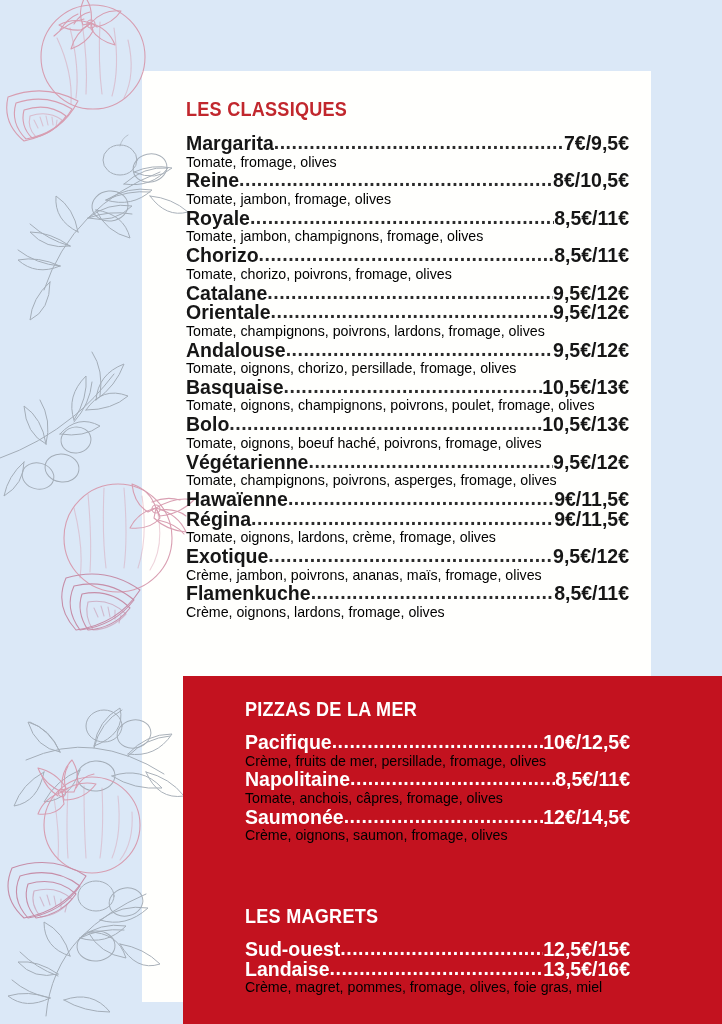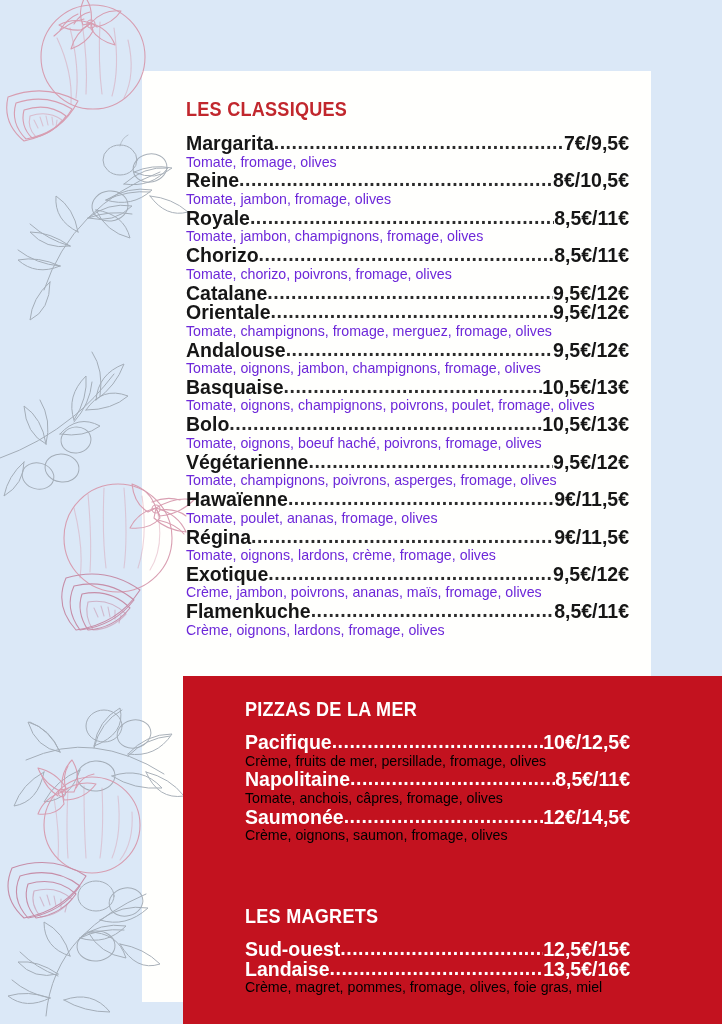--- a/index.html
+++ b/index.html
@@ -95,21 +95,21 @@
     font-size: 14.2px;
     line-height: 1.12;
     margin-top: 1px;
     margin-bottom: 1px;
     white-space: nowrap;
   }
 
   
   .classics .item-line { color: #161616; }
   .classics .leader { color: #2b2b2b; }
-  .classics .item-desc { color: #6d28d9; }
+  .classics .item-desc { color: #000000; }
 
   
   .onred .item-line { color: #ffffff; }
   .onred .leader { color: #ffffff; }
   .onred .item-desc { color: #000000; }
 
   
   #classics-block {
     position: absolute;
     left: 186px;
@@ -321,30 +321,30 @@
           <span class="item-price">9,5€/12€</span>
         </div>
       </li>
 
       <li>
         <div class="item-line">
           <span class="item-name">Orientale</span>
           <span class="leader">.........................................................................................</span>
           <span class="item-price">9,5€/12€</span>
         </div>
-        <div class="item-desc">Tomate, champignons, fromage, merguez, fromage, olives</div>
+        <div class="item-desc">Tomate, champignons, poivrons, lardons, fromage, olives</div>
       </li>
 
       <li>
         <div class="item-line">
           <span class="item-name">Andalouse</span>
           <span class="leader">.........................................................................................</span>
           <span class="item-price">9,5€/12€</span>
         </div>
-        <div class="item-desc">Tomate, oignons, jambon, champignons, fromage, olives</div>
+        <div class="item-desc">Tomate, oignons, chorizo, persillade, fromage, olives</div>
       </li>
 
       <li>
         <div class="item-line">
           <span class="item-name">Basquaise</span>
           <span class="leader">.........................................................................................</span>
           <span class="item-price">10,5€/13€</span>
         </div>
         <div class="item-desc">Tomate, oignons, champignons, poivrons, poulet, fromage, olives</div>
       </li>
@@ -366,21 +366,20 @@
         </div>
         <div class="item-desc">Tomate, champignons, poivrons, asperges, fromage, olives</div>
       </li>
 
       <li>
         <div class="item-line">
           <span class="item-name">Hawaïenne</span>
           <span class="leader">.........................................................................................</span>
           <span class="item-price">9€/11,5€</span>
         </div>
-        <div class="item-desc">Tomate, poulet, ananas, fromage, olives</div>
       </li>
 
       <li>
         <div class="item-line">
           <span class="item-name">Régina</span>
           <span class="leader">.........................................................................................</span>
           <span class="item-price">9€/11,5€</span>
         </div>
         <div class="item-desc">Tomate, oignons, lardons, crème, fromage, olives</div>
       </li>

